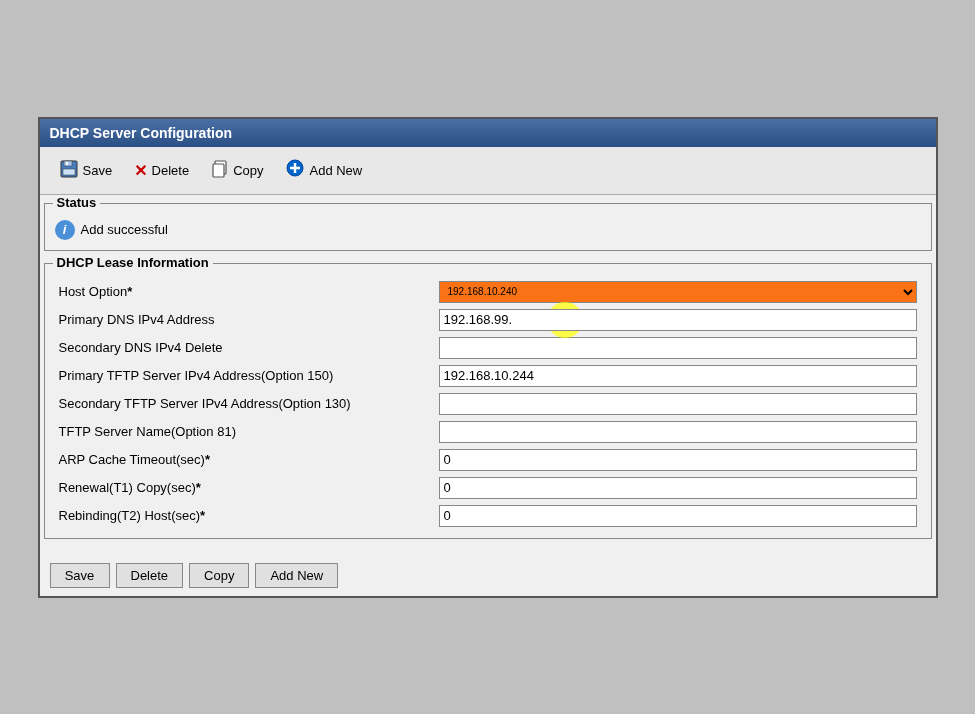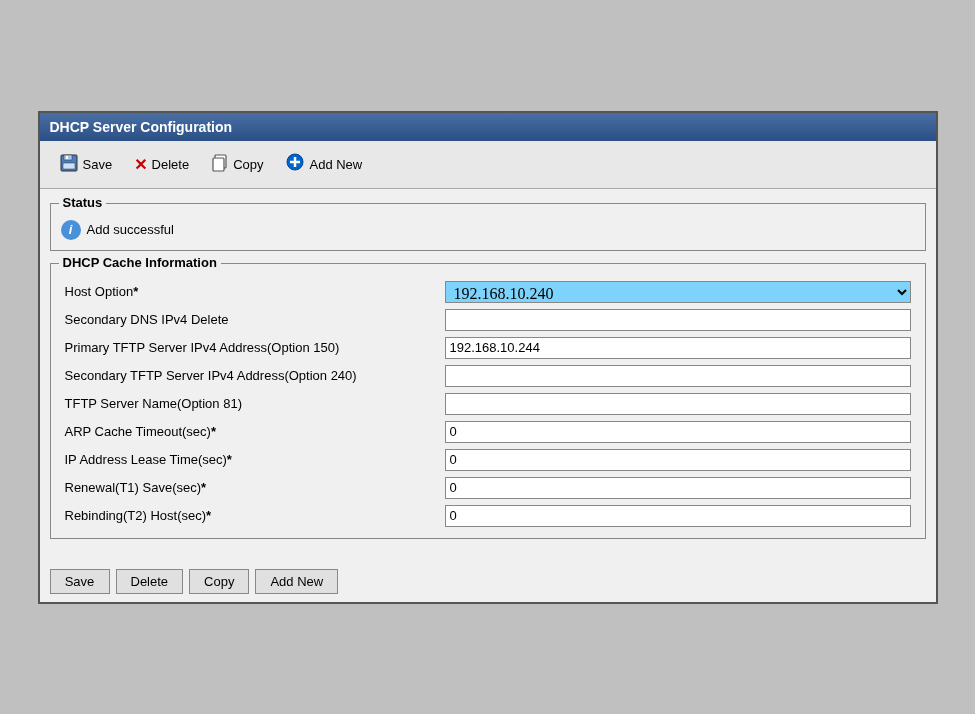--- a/index.html
+++ b/index.html
@@ -49,21 +49,21 @@
       color: #cc0000;
       font-weight: bold;
       font-size: 16px;
     }
     .icon-add {
       color: #0066cc;
       font-size: 18px;
       font-weight: bold;
     }
     .content {
-      padding: 10px;
+      padding: 4px;
     }
     .section {
       border: 1px solid #888;
       margin-bottom: 12px;
       padding: 8px 10px;
       position: relative;
     }
     .section-title {
       position: absolute;
       top: -9px;
@@ -121,25 +121,24 @@
       border: 1px solid #888;
       padding: 2px 4px;
       font-size: 13px;
       height: 22px;
       background: white;
     }
     .form-select {
       width: 100%;
       border: 1px solid #888;
       padding: 2px 4px;
-      font-size: 16px;
+      font-size: 10px;
       height: 22px;
-      background: #7dd3fc;
+      background: #f97316;
       appearance: auto;
-      font-family: Liberation Serif, serif;
     }
     .required-star {
       color: black;
       font-weight: bold;
     }
     .primary-dns-wrapper {
       position: relative;
       display: flex;
       align-items: center;
     }
@@ -240,52 +239,69 @@
 
     <div class="section status-section">
       <span class="section-title">Status</span>
       <div class="status-content">
         <div class="info-icon">i</div>
         <span>Add successful</span>
       </div>
     </div>
 
     <div class="section dhcp-section">
-      <span class="section-title">DHCP Cache Information</span>
+      <span class="section-title">DHCP Lease Information</span>
       <table class="form-table">
         <tbody>
 
           <tr>
             <td>
               <span>Host Option</span><span class="required-star">*</span>
             </td>
             <td>
               <select class="form-select">
                 <option>192.168.10.240</option>
               </select>
             </td>
           </tr>
 
+          <tr>
+            <td>Primary DNS IPv4 Address</td>
+            <td>
+              <div class="primary-dns-wrapper">
+                <input class="form-input" type="text" value="192.168.99." style="position: relative; z-index: 1;">
+                <div class="highlight-overlay"></div>
+                <div class="dns-icon">
+                  <svg width="12" height="12" viewBox="0 0 12 12">
+                    <rect x="1" y="1" width="10" height="10" rx="1" fill="#e0e0e0" stroke="#888" stroke-width="0.8"></rect>
+                    <line x1="3" y1="4" x2="9" y2="4" stroke="#555" stroke-width="1"></line>
+                    <line x1="3" y1="6" x2="9" y2="6" stroke="#555" stroke-width="1"></line>
+                    <line x1="3" y1="8" x2="7" y2="8" stroke="#555" stroke-width="1"></line>
+                  </svg>
+                </div>
+              </div>
+            </td>
+          </tr>
 
           <tr>
             <td>Secondary DNS IPv4 Delete</td>
             <td>
               <input class="form-input" type="text" value="" style="">
             </td>
           </tr>
 
           <tr>
             <td>Primary TFTP Server IPv4 Address(Option 150)</td>
             <td>
               <input class="form-input" type="text" value="192.168.10.244" style="">
             </td>
           </tr>
 
           <tr>
-            <td>Secondary TFTP Server IPv4 Address(Option 240)</td>
+            <td>Secondary TFTP Server IPv4 Address(Option 130)</td>
             <td>
               <input class="form-input" type="text" value="" style="">
             </td>
           </tr>
 
 
 
           <tr>
             <td>TFTP Server Name(Option 81)</td>
             <td>
@@ -295,32 +311,24 @@
 
           <tr>
             <td>
               <span>ARP Cache Timeout(sec)</span><span class="required-star">*</span>
             </td>
             <td>
               <input class="form-input" type="text" value="0" style="">
             </td>
           </tr>
 
-          <tr>
-            <td>
-              <span>IP Address Lease Time(sec)</span><span class="required-star">*</span>
-            </td>
-            <td>
-              <input class="form-input" type="text" value="0" style="">
-            </td>
-          </tr>
-
-          <tr>
-            <td>
-              <span>Renewal(T1) Save(sec)</span><span class="required-star">*</span>
+
+          <tr>
+            <td>
+              <span>Renewal(T1) Copy(sec)</span><span class="required-star">*</span>
             </td>
             <td>
               <input class="form-input" type="text" value="0" style="">
             </td>
           </tr>
 
           <tr>
             <td>
               <span>Rebinding(T2) Host(sec)</span><span class="required-star">*</span>
             </td>

